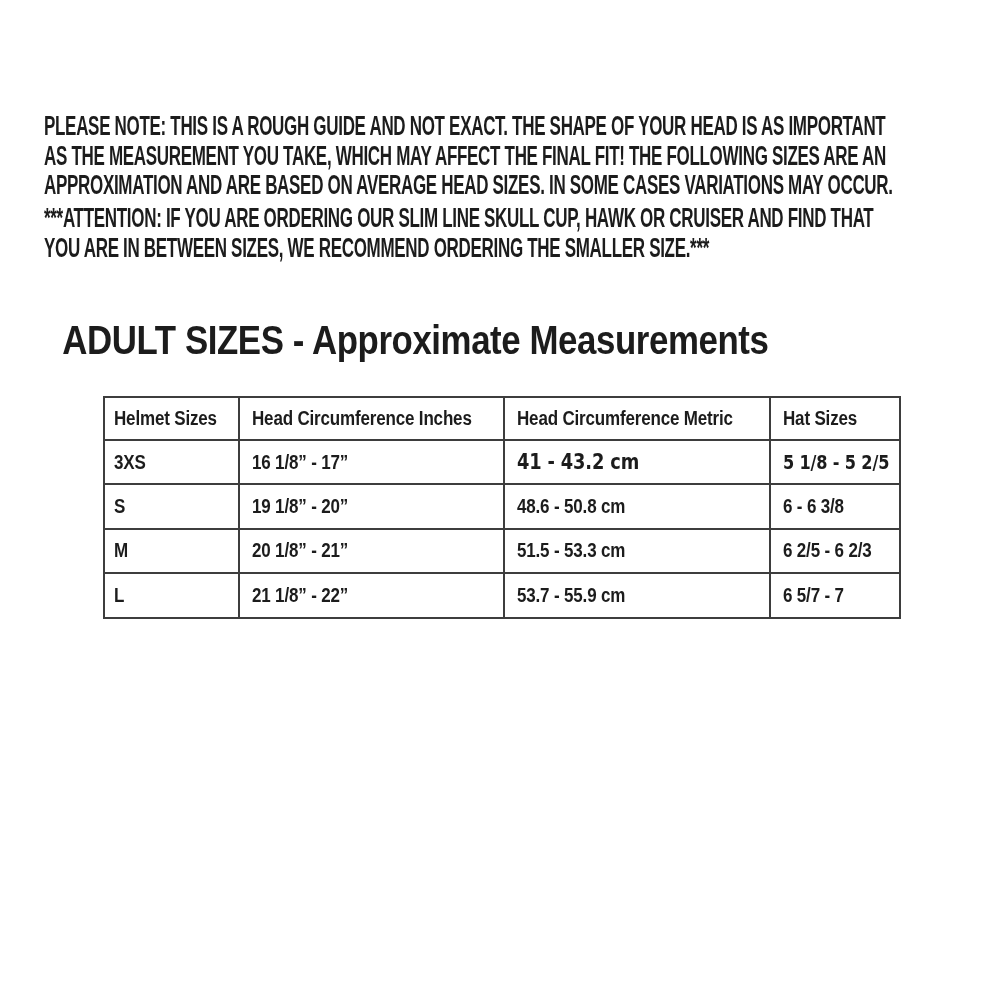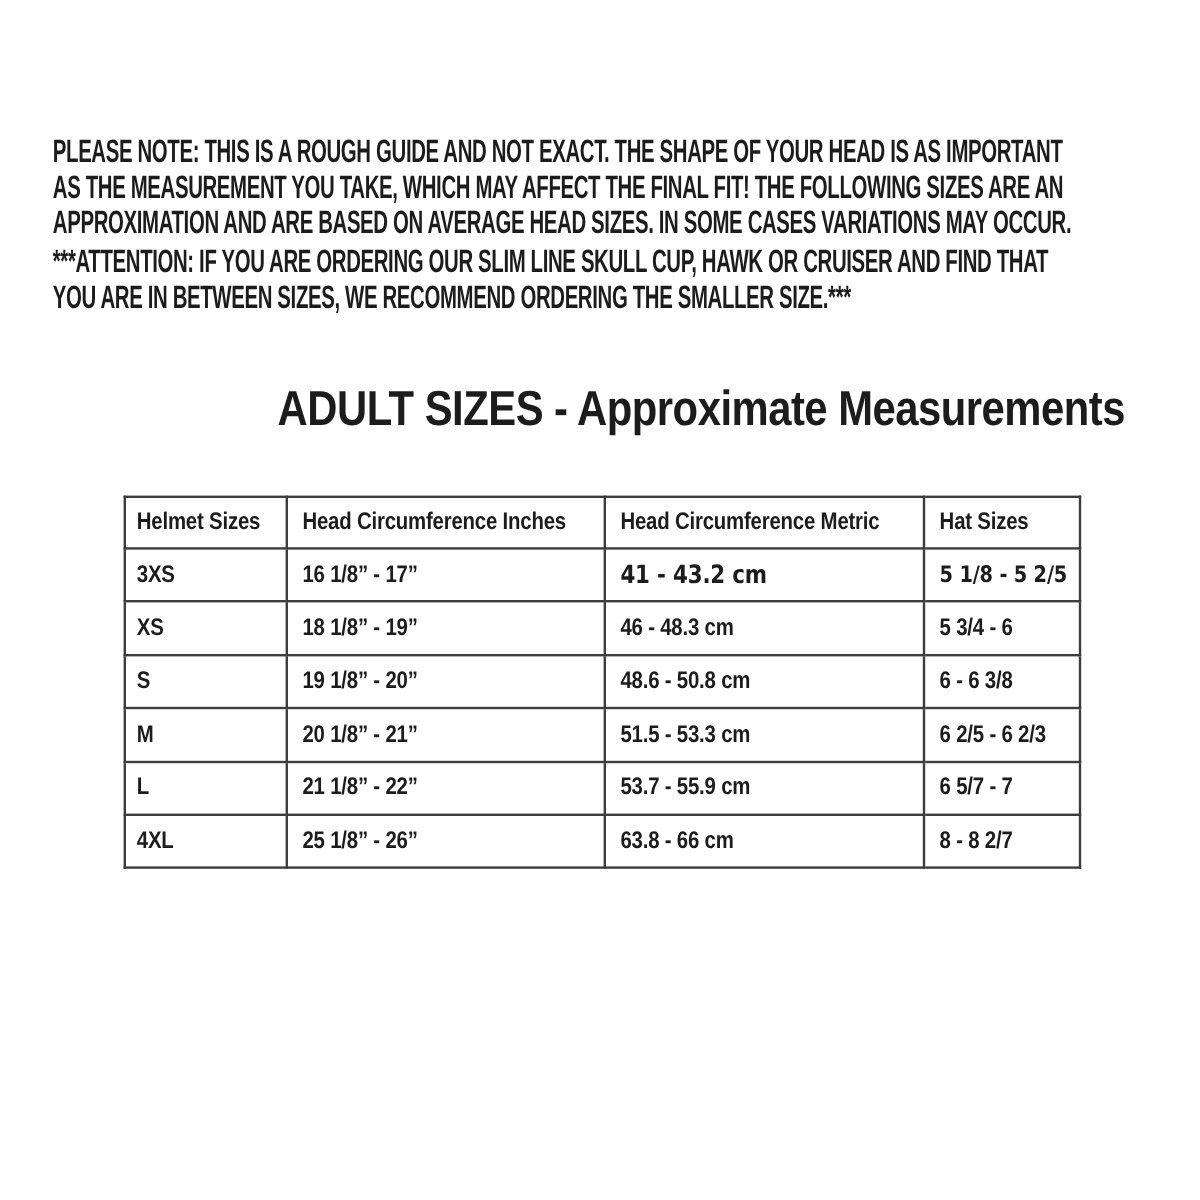--- a/index.html
+++ b/index.html
@@ -34,38 +34,38 @@
   .note-block .line { white-space: nowrap; }
   #note-1 { top: 112px; }
   #note-2 { top: 204px; }
 
   
   .title-wrap {
     position: absolute;
     left: 0;
     top: 320px;
     width: 1000px;
-    text-align: right;
+    text-align: left;
     line-height: 1;
   }
   .title-text {
     display: inline-block;
     font-weight: 700;
     font-size: 41px;
     letter-spacing: -0.5px;
     transform: scaleX(0.85);
     transform-origin: center center;
     white-space: nowrap;
   }
 
   
   .size-table {
     position: absolute;
     left: 103px;
-    top: 413px;
+    top: 396px;
     width: 796px;
     border-collapse: collapse;
     table-layout: fixed;
   }
   .size-table col.c1 { width: 135px; }
   .size-table col.c2 { width: 265px; }
   .size-table col.c3 { width: 266px; }
   .size-table col.c4 { width: 130px; }
   .size-table th, .size-table td {
     border: 2px solid #3d3d3d;
@@ -134,45 +134,33 @@
       </tr>
     </thead>
     <tbody>
       <tr>
         <td><span class="ct">3XS</span></td>
         <td><span class="ct">16 1/8” - 17”</span></td>
         <td><span class="ct em">41 - 43.2 cm</span></td>
         <td><span class="ct em2">5 1/8 - 5 2/5</span></td>
       </tr>
       <tr>
-        <td><span class="ct">XS</span></td>
-        <td><span class="ct">18 1/8” - 19”</span></td>
-        <td><span class="ct">46 - 48.3 cm</span></td>
-        <td><span class="ct">5 3/4 - 6</span></td>
-      </tr>
-      <tr>
         <td><span class="ct">S</span></td>
         <td><span class="ct">19 1/8” - 20”</span></td>
         <td><span class="ct">48.6 - 50.8 cm</span></td>
         <td><span class="ct">6 - 6 3/8</span></td>
       </tr>
       <tr>
         <td><span class="ct">M</span></td>
         <td><span class="ct">20 1/8” - 21”</span></td>
         <td><span class="ct">51.5 - 53.3 cm</span></td>
         <td><span class="ct">6 2/5 - 6 2/3</span></td>
       </tr>
       <tr>
         <td><span class="ct">L</span></td>
         <td><span class="ct">21 1/8” - 22”</span></td>
         <td><span class="ct">53.7 - 55.9 cm</span></td>
         <td><span class="ct">6 5/7 - 7</span></td>
       </tr>
-      <tr>
-        <td><span class="ct">4XL</span></td>
-        <td><span class="ct">25 1/8” - 26”</span></td>
-        <td><span class="ct">63.8 - 66 cm</span></td>
-        <td><span class="ct">8 - 8 2/7</span></td>
-      </tr>
     </tbody>
   </table>
 
 </div>
 
 </body></html>

